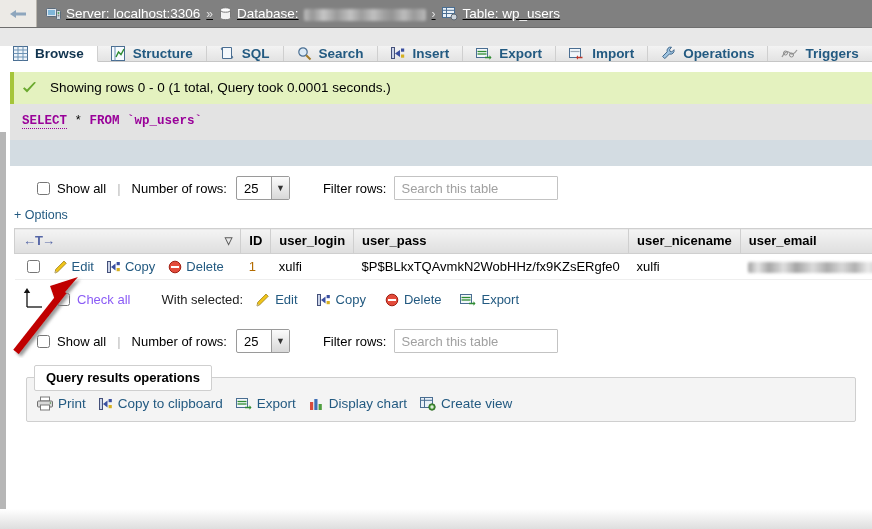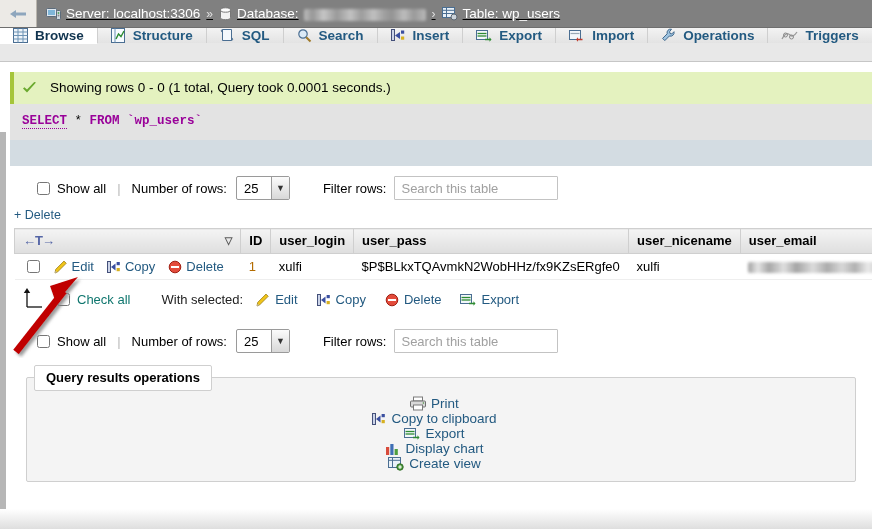--- a/index.html
+++ b/index.html
@@ -58,21 +58,21 @@
     vertical-align: middle;
     position: relative; top: 1px;
   }
   .ico { display:inline-block; vertical-align:middle; line-height:0; }
 
   
   .tabbar {
     height: 33px;
     background: #e8e8e8;
     display: flex;
-    align-items: flex-start;
+    align-items: flex-end;
     border-bottom: 1px solid #c6c6c6;
     position: relative;
   }
   .tab {
     display: flex; align-items: center; gap: 7px;
     padding: 0 13px;
     border-right: 1px solid #cfcfcf;
     color: #235a81;
     font-size: 13.5px;
     font-weight: bold;
@@ -210,21 +210,21 @@
   }
 
   
   .withsel {
     display: flex; align-items: center;
     padding: 10px 0 10px 47px;
     font-size: 13px;
     gap: 0;
   }
   .withsel .cb { margin-right: 7px; }
-  .checkall { color: #0f766e; margin-right: 31px; cursor: pointer; text-align: center; }
+  .checkall { color: #8b5cf6; margin-right: 31px; cursor: pointer; text-align: center; }
   .withseltext { color: #222; margin-right: 13px; }
   .wsitem { display:flex; align-items:center; gap:5px; margin-right: 19px; cursor:pointer; }
 
   .uparrow-icon {
     position: absolute;
     left: 22px;
   }
 
   
   .qroWrap { position: relative; margin: 16px 0 0 20px; width: 830px; }
@@ -237,21 +237,21 @@
   .qro-legend {
     position: absolute; top: -12px; left: 8px;
     background: #ffffff;
     border: 1px solid #cfcfcf;
     border-radius: 2px;
     padding: 4px 11px 5px 11px;
     font-size: 13px;
     font-weight: bold;
     color: #000;
   }
-  .qro-items { display: flex; align-items: center; gap: 0; font-size: 13.5px; flex-direction: column; }
+  .qro-items { display: flex; align-items: center; gap: 0; font-size: 13.5px; }
   .qro-item { display:flex; align-items:center; gap:5px; margin-right: 13px; cursor:pointer; }
   .qro-item .t { color: #235a81; }
 
   
   .annot-arrow { position: absolute; left: 0px; top: 258px; pointer-events: none; }
 
   .bottomgrad {
     position: absolute; left: 0; right: 0; bottom: 0; height: 20px;
     background: linear-gradient(#ffffff, #dedede);
   }
@@ -447,21 +447,21 @@
       <span class="selectbox">
         <span class="val">25</span>
         <span class="arw">▼</span>
       </span>
       <span class="lbl filterlbl">Filter rows:</span>
       <span class="textfield">
         <span>Search this table</span>
       </span>
     </div>
 
-    <div class="options-link">+ Delete</div>
+    <div class="options-link">+ Options</div>
 
     <table class="resulttable">
       <thead>
         <tr>
           <th class="actions">
             <span class="tmark">←T→</span>
             <span class="sortarrow">▽</span>
           </th>
           <th>ID</th>
           <th>user_login</th>

